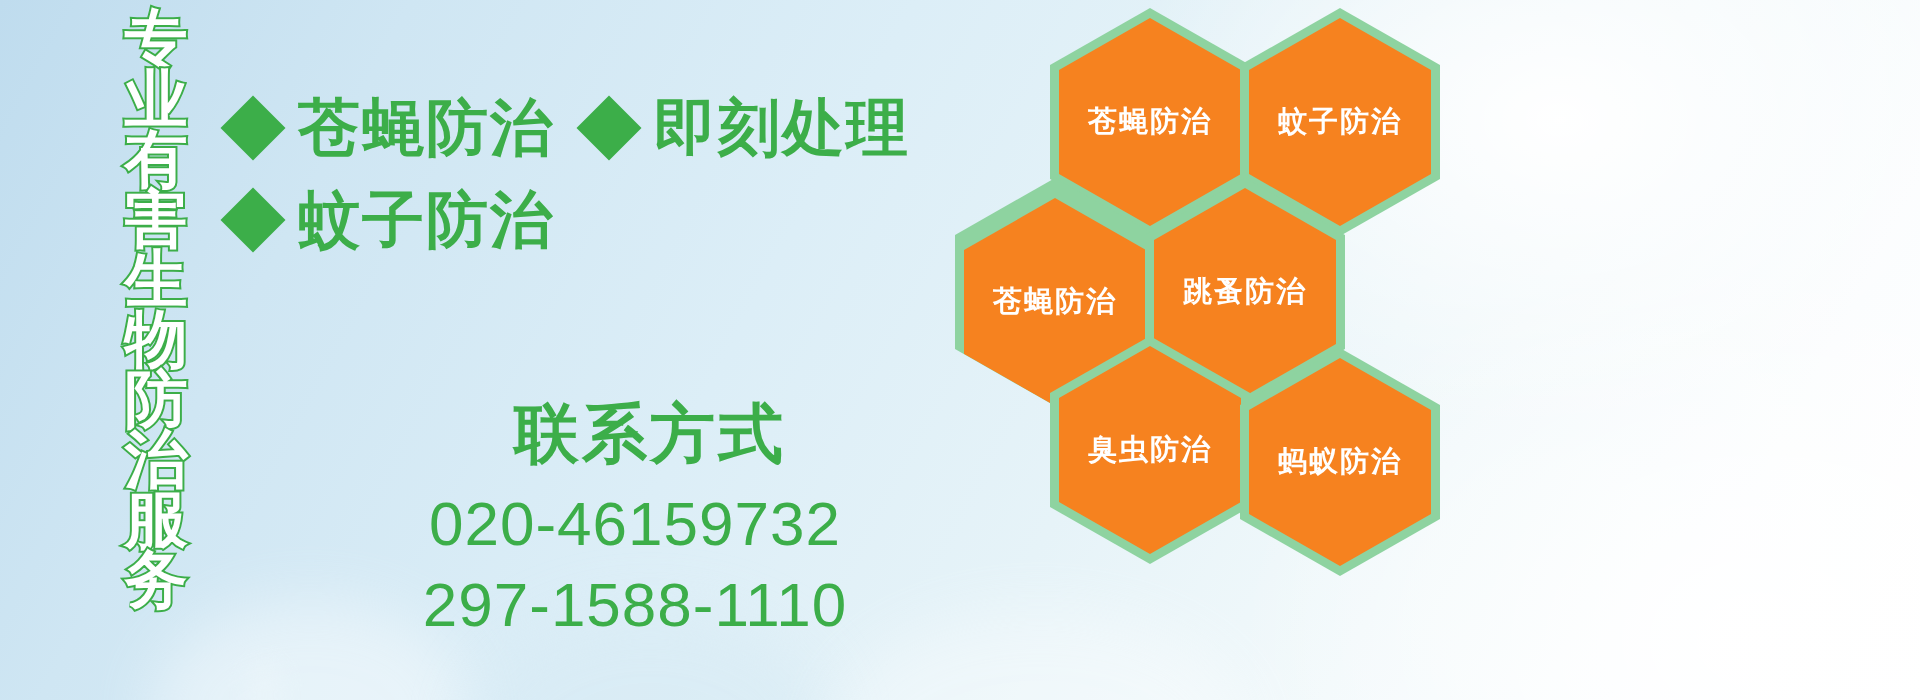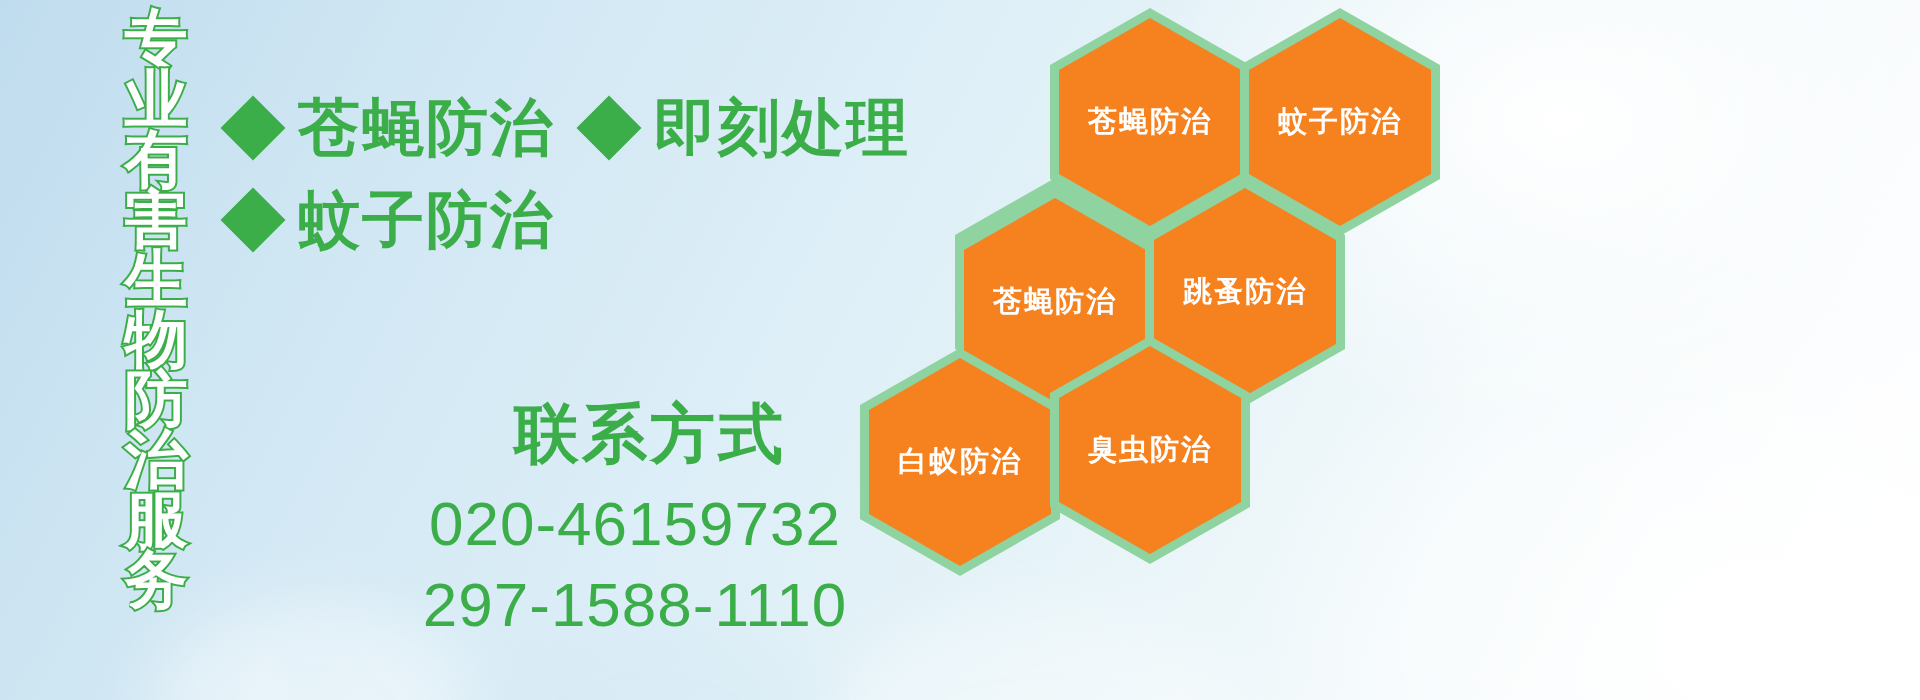--- a/index.html
+++ b/index.html
@@ -162,25 +162,25 @@
       <div class="inner">
         <span class="hex-label">苍蝇防治</span>
       </div>
     </div>
     <div class="hex" style="left:285px; top:178px;">
       <div class="inner">
         <span class="hex-label">跳蚤防治</span>
       </div>
     </div>
 
-    <div class="hex" style="left:0px;   top:348px;">
-      <div class="inner">
-        <span class="hex-label">白蚁防治</span>
-      </div>
-    </div>
     <div class="hex" style="left:190px; top:336px;">
       <div class="inner">
         <span class="hex-label">臭虫防治</span>
+      </div>
+    </div>
+    <div class="hex" style="left:380px; top:348px;">
+      <div class="inner">
+        <span class="hex-label">蚂蚁防治</span>
       </div>
     </div>
 
   </div>
 </div>
 
 </body></html>

